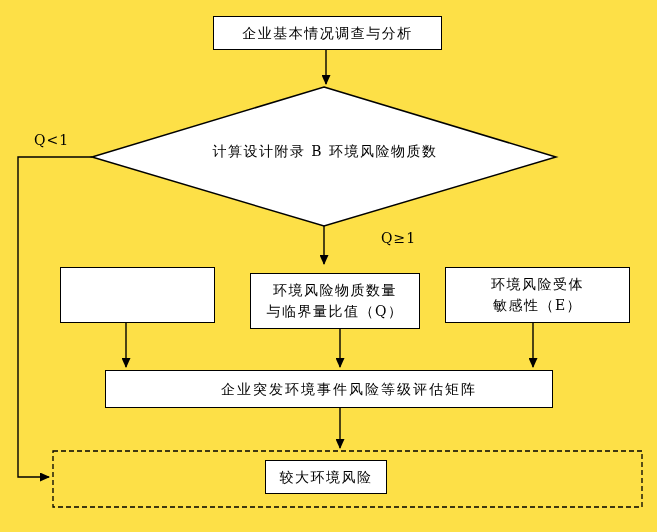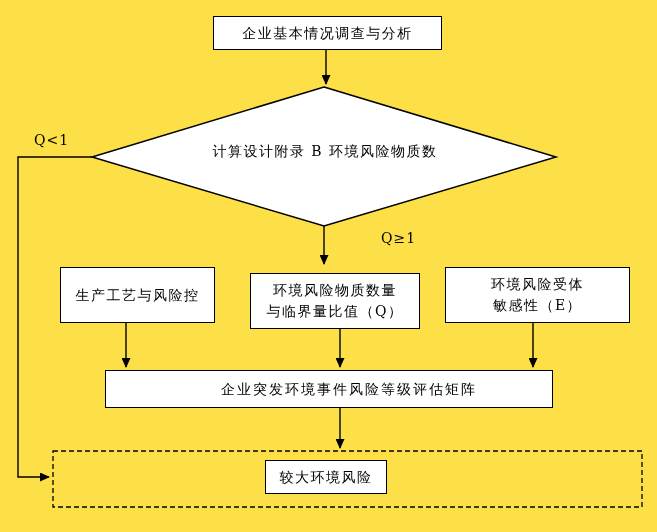--- a/index.html
+++ b/index.html
@@ -78,21 +78,20 @@
   </div>
 
   <div class="plain" style="left:165px; top:128px; width:320px; height:46px;">
     <div>计算设计附录 B 环境风险物质数</div>
   </div>
 
   <div class="lbl" style="left:34px; top:132px;">Q&lt;1</div>
   <div class="lbl" style="left:353px; top:230px;margin-left:28px;">Q≥1</div>
 
   <div class="box" style="left:60px; top:267px; width:155px; height:56px;">
-    <div>生产工艺与风险控</div>
   </div>
   <div class="box" style="left:250px; top:273px; width:170px; height:56px;align-items:center;">
     <div>环境风险物质数量</div>
     <div>与临界量比值（Q）</div>
   </div>
   <div class="box" style="left:445px; top:267px; width:185px; height:56px;">
     <div>环境风险受体</div>
     <div>敏感性（E）</div>
   </div>
 

